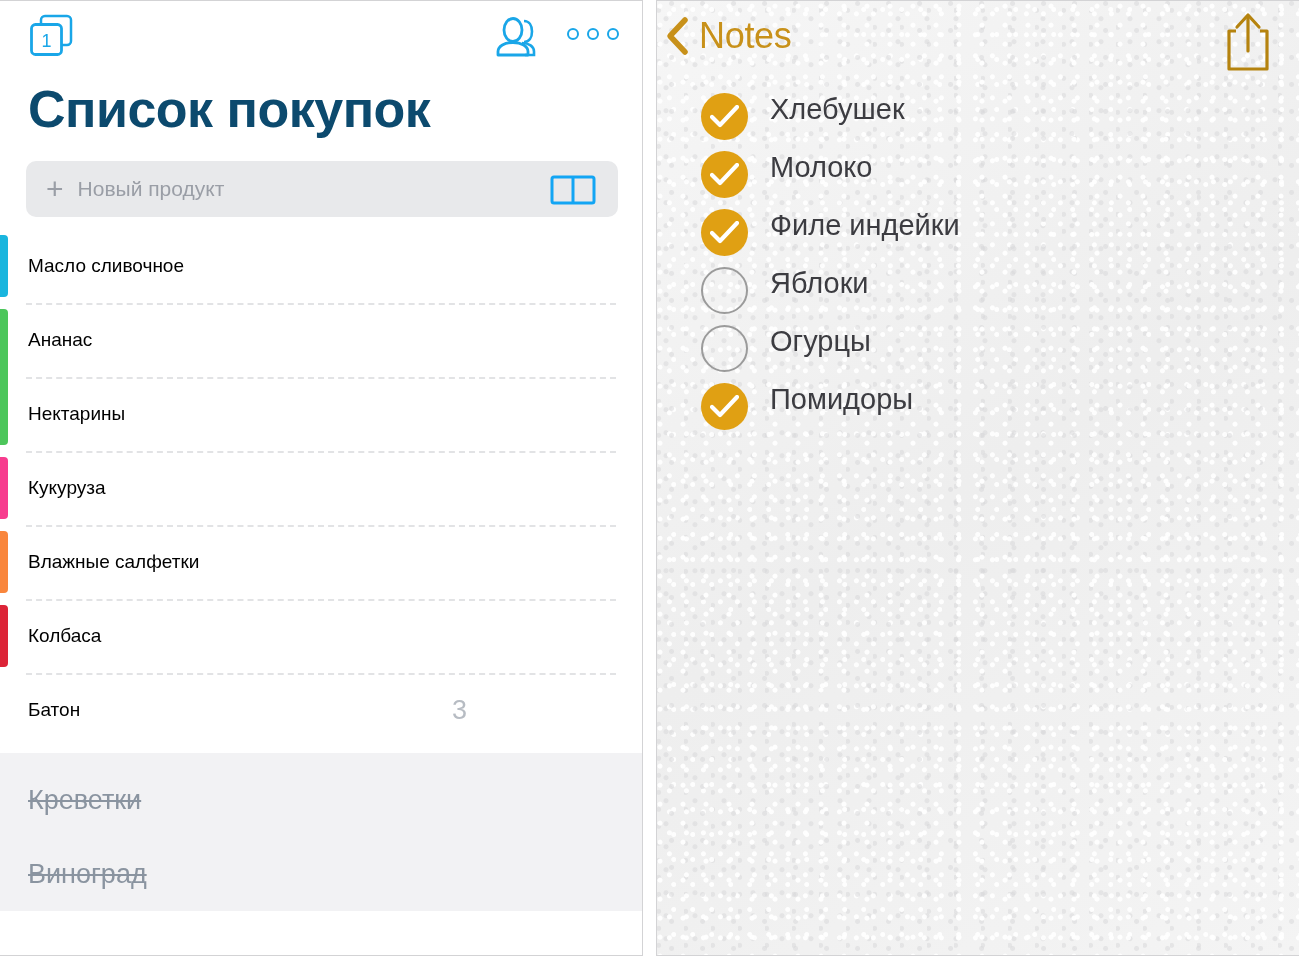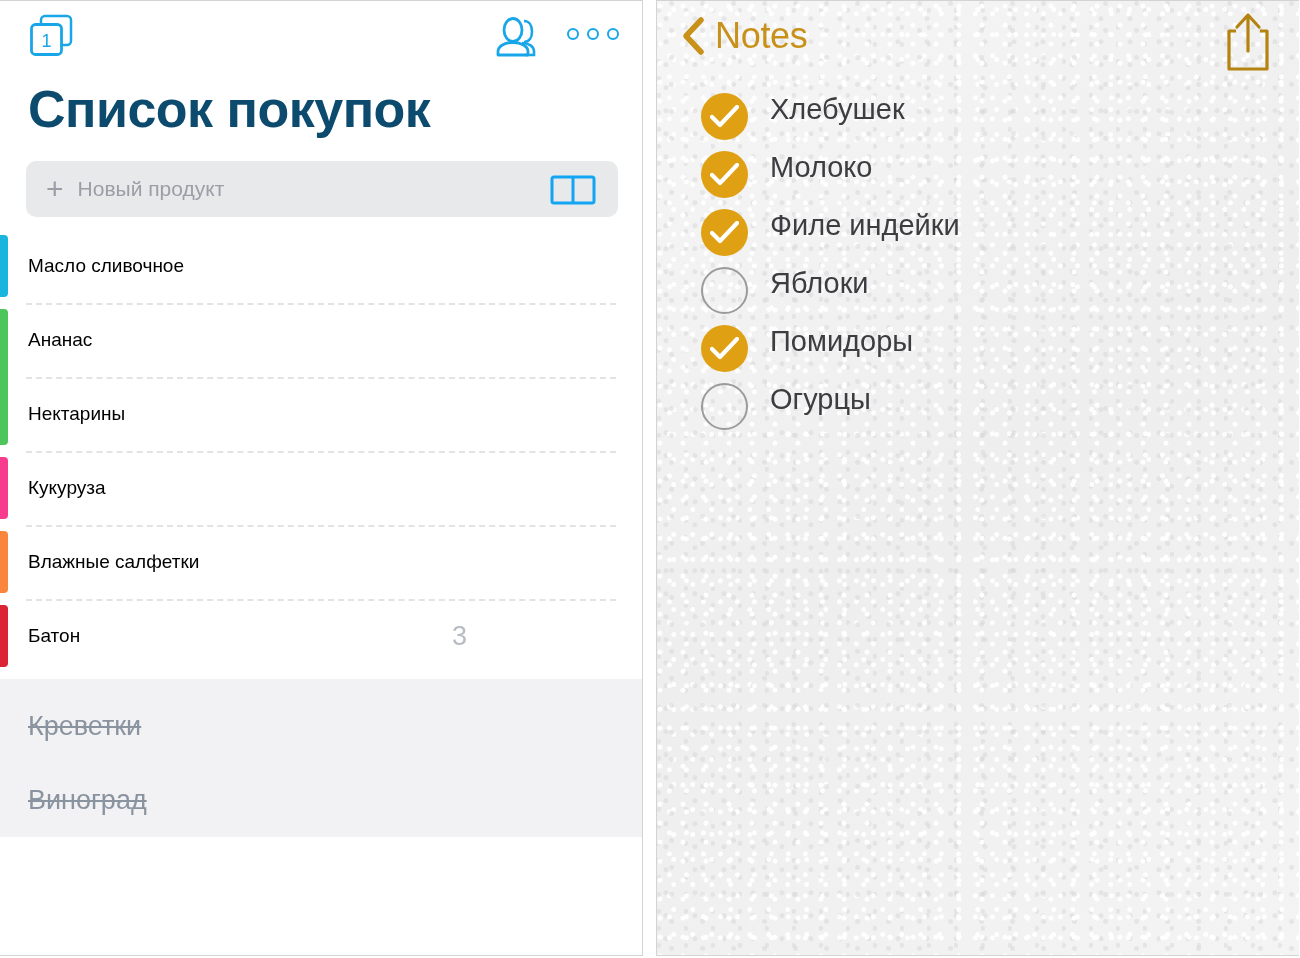--- a/index.html
+++ b/index.html
@@ -211,21 +211,21 @@
       linear-gradient(145deg, #f6f6f6 0%, #eeeeee 50%, #f4f4f4 100%);
     background-size: 23px 19px, 31px 27px, 17px 21px, 29px 23px, 19px 25px, 27px 17px, 100% 100%;
   }
 
   .notes-toolbar {
     position: relative;
     height: 86px;
   }
   .back-button {
     position: absolute;
-    left: 24px;
+    left: 8px;
     top: 14px;
     display: flex;
     align-items: center;
     cursor: pointer;
   }
   .back-chevron {
     width: 26px;
     height: 40px;
     flex: 0 0 auto;
   }
@@ -338,20 +338,23 @@
           <div class="item-row">
             <span class="item-label">Нектарины</span>
           </div>
           <div class="item-row">
             <span class="item-label">Кукуруза</span>
           </div>
           <div class="item-row">
             <span class="item-label">Влажные салфетки</span>
           </div>
           <div class="item-row">
+            <span class="item-label">Колбаса</span>
+          </div>
+          <div class="item-row">
             <span class="item-label">Батон</span>
             <span class="item-qty">3</span>
           </div>
           <div class="color-bar" style="background: rgb(25, 181, 222); top: 6px; height: 62px;"></div>
           <div class="color-bar" style="background: rgb(76, 198, 91); top: 80px; height: 136px;"></div>
           <div class="color-bar" style="background: rgb(247, 60, 142); top: 228px; height: 62px;"></div>
           <div class="color-bar" style="background: rgb(249, 134, 60); top: 302px; height: 62px;"></div>
           <div class="color-bar" style="background: rgb(220, 36, 55); top: 376px; height: 62px;"></div>
         </div>
 
@@ -413,27 +416,27 @@
               <polyline points="2,12 10,20 27,2" fill="none" stroke="#ffffff" stroke-width="4.2" stroke-linecap="round" stroke-linejoin="round"></polyline>
             </svg>
           </span>
           <span class="check-text">Филе индейки</span>
         </div>
         <div class="check-row">
           <span class="check-circle off"></span>
           <span class="check-text">Яблоки</span>
         </div>
         <div class="check-row">
+          <span class="check-circle off"></span>
+          <span class="check-text">Огурцы</span>
+        </div>
+        <div class="check-row">
           <span class="check-circle on">
             <svg viewBox="0 0 29 23">
               <polyline points="2,12 10,20 27,2" fill="none" stroke="#ffffff" stroke-width="4.2" stroke-linecap="round" stroke-linejoin="round"></polyline>
             </svg>
           </span>
           <span class="check-text">Помидоры</span>
         </div>
-        <div class="check-row">
-          <span class="check-circle off"></span>
-          <span class="check-text">Огурцы</span>
-        </div>
       </div>
   </div>
 
 </div>
 
 </body></html>

